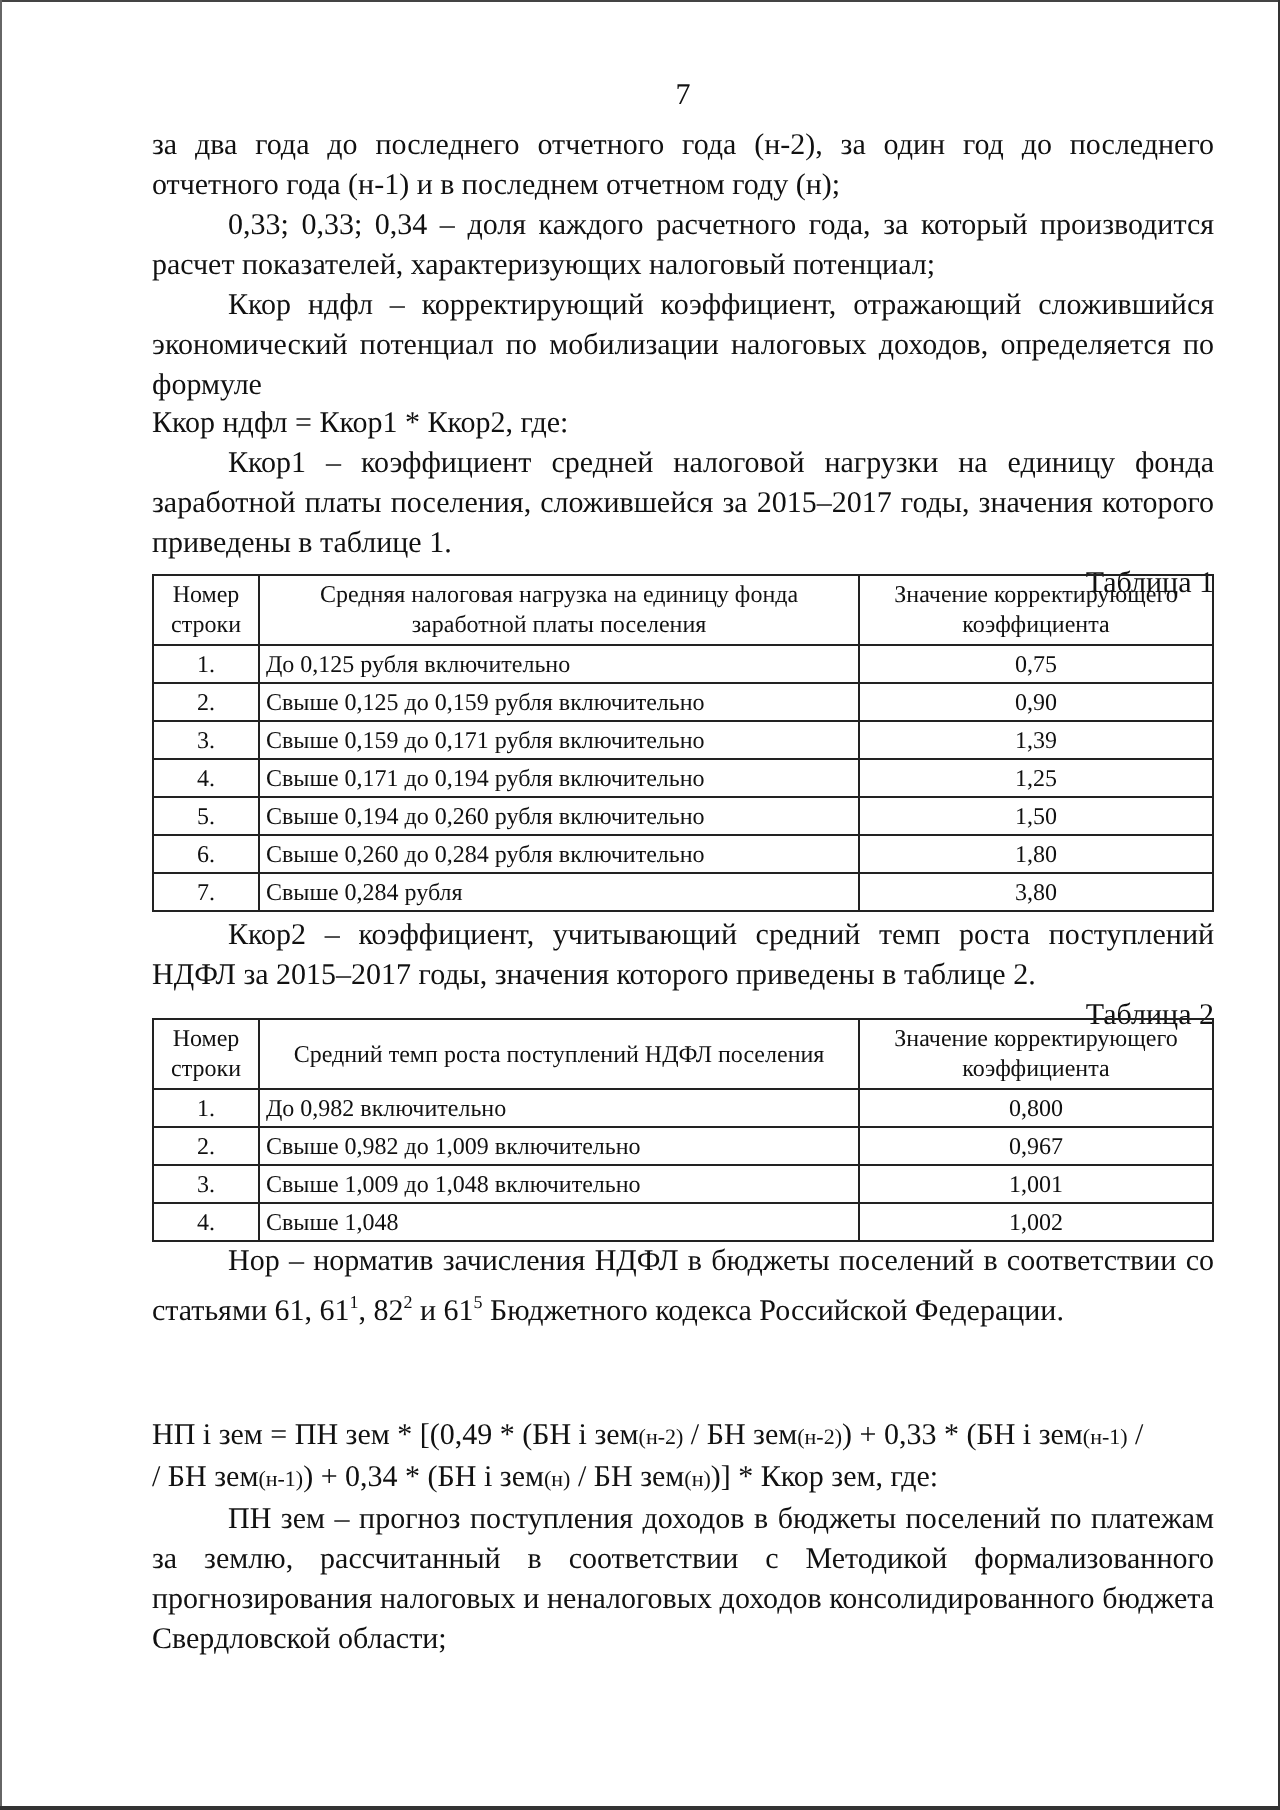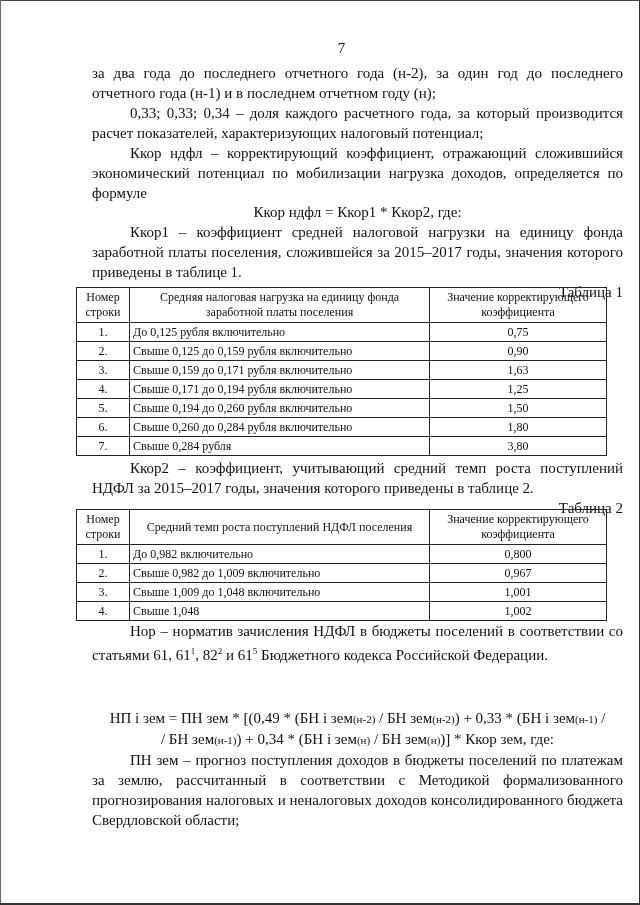--- a/index.html
+++ b/index.html
@@ -4,24 +4,24 @@
 <style>
   html, body { margin:0; padding:0; background:#ffffff; }
   body { width:640px; height:905px; position:relative; overflow:hidden;
          font-family:"Liberation Serif", "DejaVu Serif", serif; color:#111; }
   .frame-top { position:absolute; left:0; top:0; width:640px; height:1px; background:#444; }
   .frame-left { position:absolute; left:0; top:0; width:1px; height:905px; background:#666; }
   .frame-right { position:absolute; right:0; top:0; width:1px; height:905px; background:#333; }
   .frame-bottom { position:absolute; left:0; bottom:0; width:640px; height:2px; background:#333; }
   .page { position:absolute; left:76px; top:0; width:531px; }
   .page-num { position:absolute; left:0; width:531px; top:40px; text-align:center; font-size:15px; }
-  .text { position:absolute; left:16px; width:531px; font-size:15px; line-height:20px; text-align:justify; }
+  .text { position:absolute; left:0; width:531px; font-size:15px; line-height:20px; text-align:justify; }
   .p { margin:0; text-indent:38px; }
   .p.noind { text-indent:0; }
-  .formula { text-align:center; text-indent:0; margin:0; }
+  .formula { text-align:left; text-indent:0; margin:0; }
   .caption { text-align:right; margin:0; font-size:15px; }
   sup { font-size:9px; }
   table { border-collapse:collapse; width:531px; font-size:12px;border-radius:15px; }
   td, th { border:1px solid #222; padding:0 3px; font-weight:normal; }
   th { text-align:center; line-height:15px; padding:2px 3px; }
   td { height:18px; line-height:17px; }
   td.num { text-align:center; width:46px; }
   td.val { text-align:center; width:170px;margin-top:28px; }
   .tbl { position:absolute; left:0; }
 </style>
@@ -32,21 +32,21 @@
 <div class="frame-left"></div>
 <div class="frame-right"></div>
 <div class="frame-bottom"></div>
 
 <div class="page">
   <div class="page-num">7</div>
 
   <div class="text" style="top:63px;">
     <p class="p noind">за два года до последнего отчетного года (н-2), за один год до последнего отчетного года (н-1) и в последнем отчетном году (н);</p>
     <p class="p">0,33; 0,33; 0,34 – доля каждого расчетного года, за который производится расчет показателей, характеризующих налоговый потенциал;</p>
-    <p class="p">Ккор ндфл – корректирующий коэффициент, отражающий сложившийся экономический потенциал по мобилизации нагрузка доходов, определяется по формуле</p>
+    <p class="p">Ккор ндфл – корректирующий коэффициент, отражающий сложившийся экономический потенциал по мобилизации налоговых доходов, определяется по формуле</p>
   </div>
 
   <div class="text" style="top:202px;">
     <p class="formula">Ккор ндфл = Ккор1 * Ккор2, где:</p>
     <p class="p">Ккор1 – коэффициент средней налоговой нагрузки на единицу фонда заработной платы поселения, сложившейся за 2015–2017 годы, значения которого приведены в таблице 1.</p>
     <p class="caption">Таблица 1</p>
   </div>
 
   <div class="tbl" style="top:287px;">
     <table>
@@ -62,21 +62,21 @@
         <td class="val">0,75</td>
       </tr>
       <tr>
         <td class="num">2.</td>
         <td>Свыше 0,125 до 0,159 рубля включительно</td>
         <td class="val">0,90</td>
       </tr>
       <tr>
         <td class="num">3.</td>
         <td>Свыше 0,159 до 0,171 рубля включительно</td>
-        <td class="val">1,63</td>
+        <td class="val">1,39</td>
       </tr>
       <tr>
         <td class="num">4.</td>
         <td>Свыше 0,171 до 0,194 рубля включительно</td>
         <td class="val">1,25</td>
       </tr>
       <tr>
         <td class="num">5.</td>
         <td>Свыше 0,194 до 0,260 рубля включительно</td>
         <td class="val">1,50</td>

